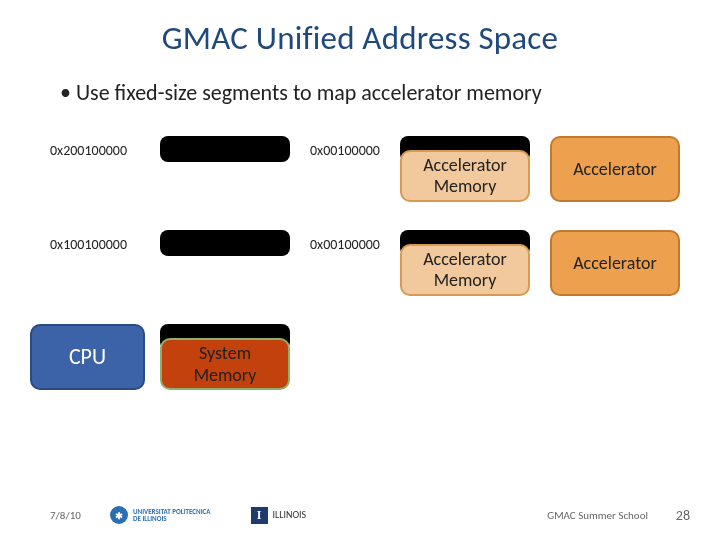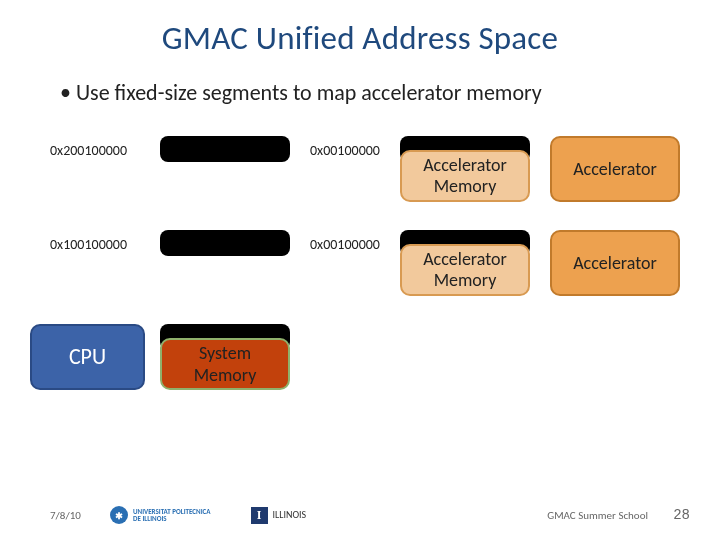--- a/index.html
+++ b/index.html
@@ -14,21 +14,21 @@
   .box { border-radius: 10px; font-size: 18px; font-weight: 400; border: 2px solid; }
   .black-box { background: #000; border-radius: 8px; }
   .addr { font-size: 14px; color: #222; white-space: nowrap; text-align: left; }
   .cpu { background: #3c63a8; border-color: #2a4a84; color: #fff; font-size: 22px; }
   .sysmem { background: #c2410c; border-color: #8fb06c; color: #222; }
   .accmem { background: #f2c99c; border-color: #d89a52; color: #222; line-height: 1.15; }
   .accel { background: #eda14f; border-color: #c17a2b; color: #222; }
   .footer { position: absolute; left: 0; right: 0; bottom: 12px; height: 26px; font-size: 11px; color: #666; display: flex; align-items: center; margin-left: 20px; }
   .date { position: absolute; left: 30px; }
   .pumps { position: absolute; right: 72px; }
-  .pagenum { position: absolute; right: 30px; font-size: 14px; font-family: Liberation Mono, monospace; }
+  .pagenum { position: absolute; right: 30px; font-size: 14px; }
   .logo-group { position: absolute; left: 90px; display: flex; align-items: center; gap: 5px; }
   .logo-upc { width: 18px; height: 18px; background: #2a6fb3; border-radius: 50%; display: inline-flex; align-items: center; justify-content: center; color:#fff; font-size:9px; font-weight:bold; }
   .logo-upc-text { font-size: 7px; line-height: 1; color: #2a6fb3; font-weight: 600; }
   .logo-ill { width: 17px; height: 17px; background: #1f3a6e; color: #fff; display: inline-flex; align-items: center; justify-content: center; font-weight: bold; font-size: 12px; font-family: Georgia, serif; }
   .logo-ill-text { font-size: 10px; line-height: 1; color: #333; }
 </style>
 </head>
 <body>
 
 <div class="slide">

